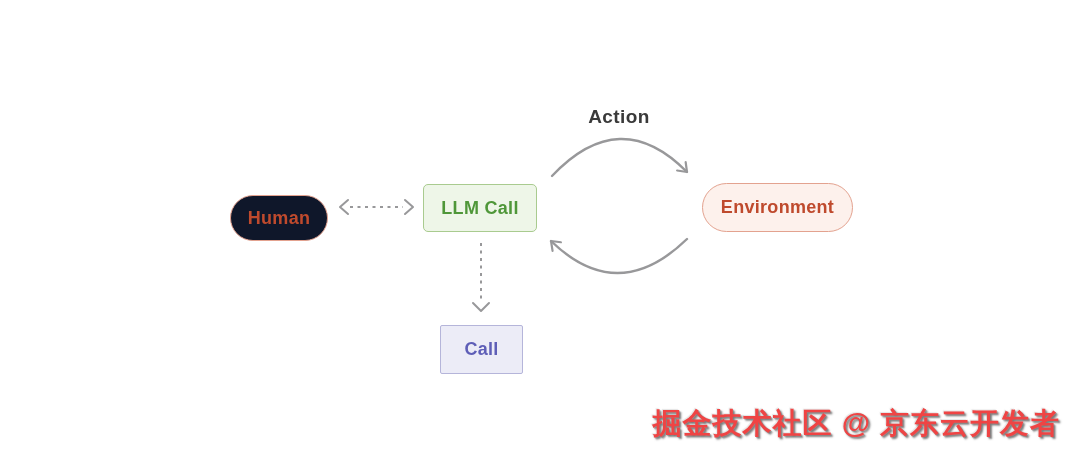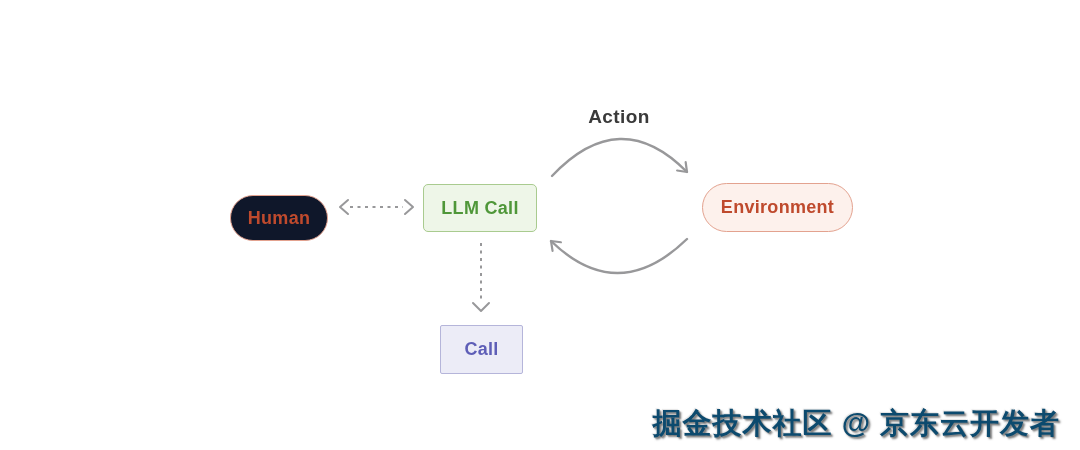--- a/index.html
+++ b/index.html
@@ -73,21 +73,21 @@
   .edge-label-feedback {
     left: 549px; top: 283px; width: 140px;
   }
   .watermark {
     position: absolute;
     right: 20px;
     top: 404px;
     font-size: 29px;
     font-weight: 700;
     letter-spacing: 1px;
-    color: #0c4a6e;
+    color: #ef4444;
     text-shadow: 2px 2px 2px rgba(110,110,110,0.85), -1px -1px 1px rgba(205,205,205,0.55), 1px 1px 0 rgba(140,140,140,0.5);
     white-space: nowrap;
   }
 </style>
 </head>
 <body>
 
 <div class="canvas">
 
   <svg class="arrows" width="1080" height="450" viewBox="0 0 1080 450">

